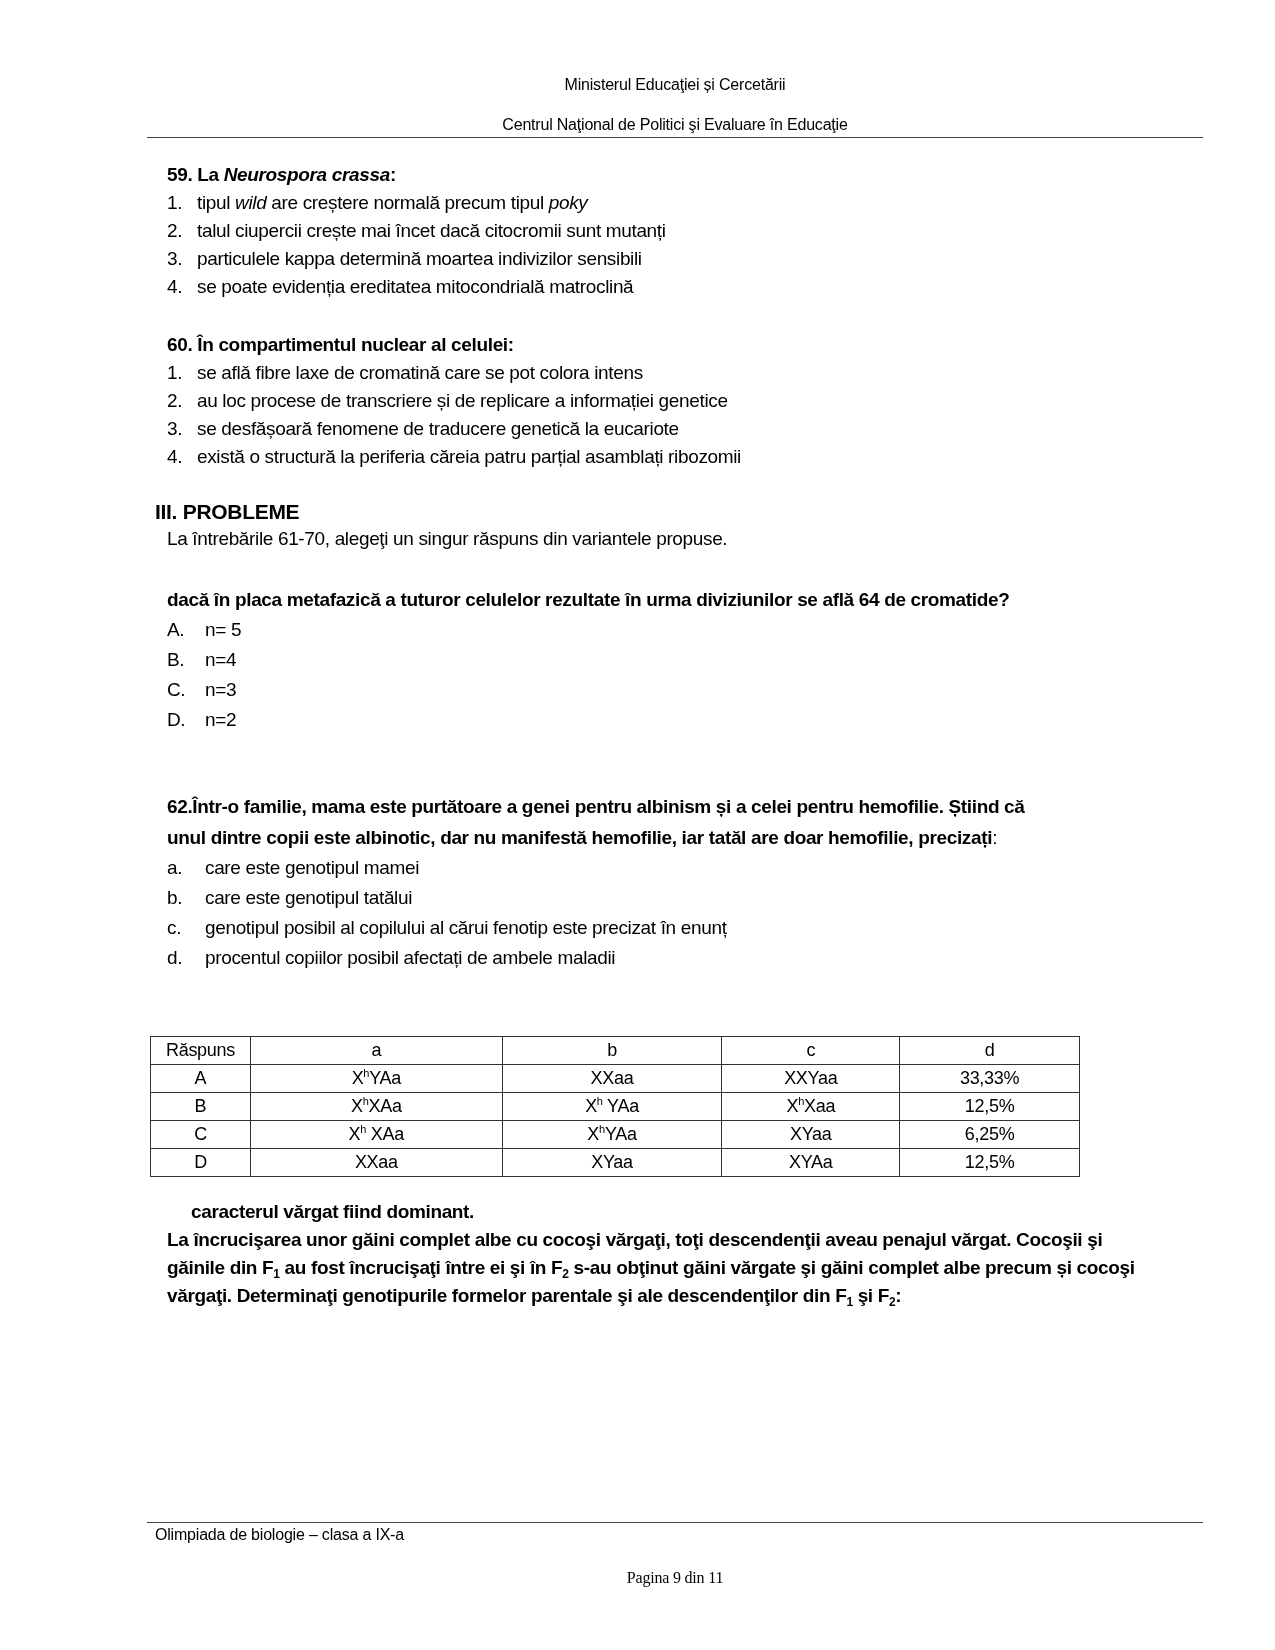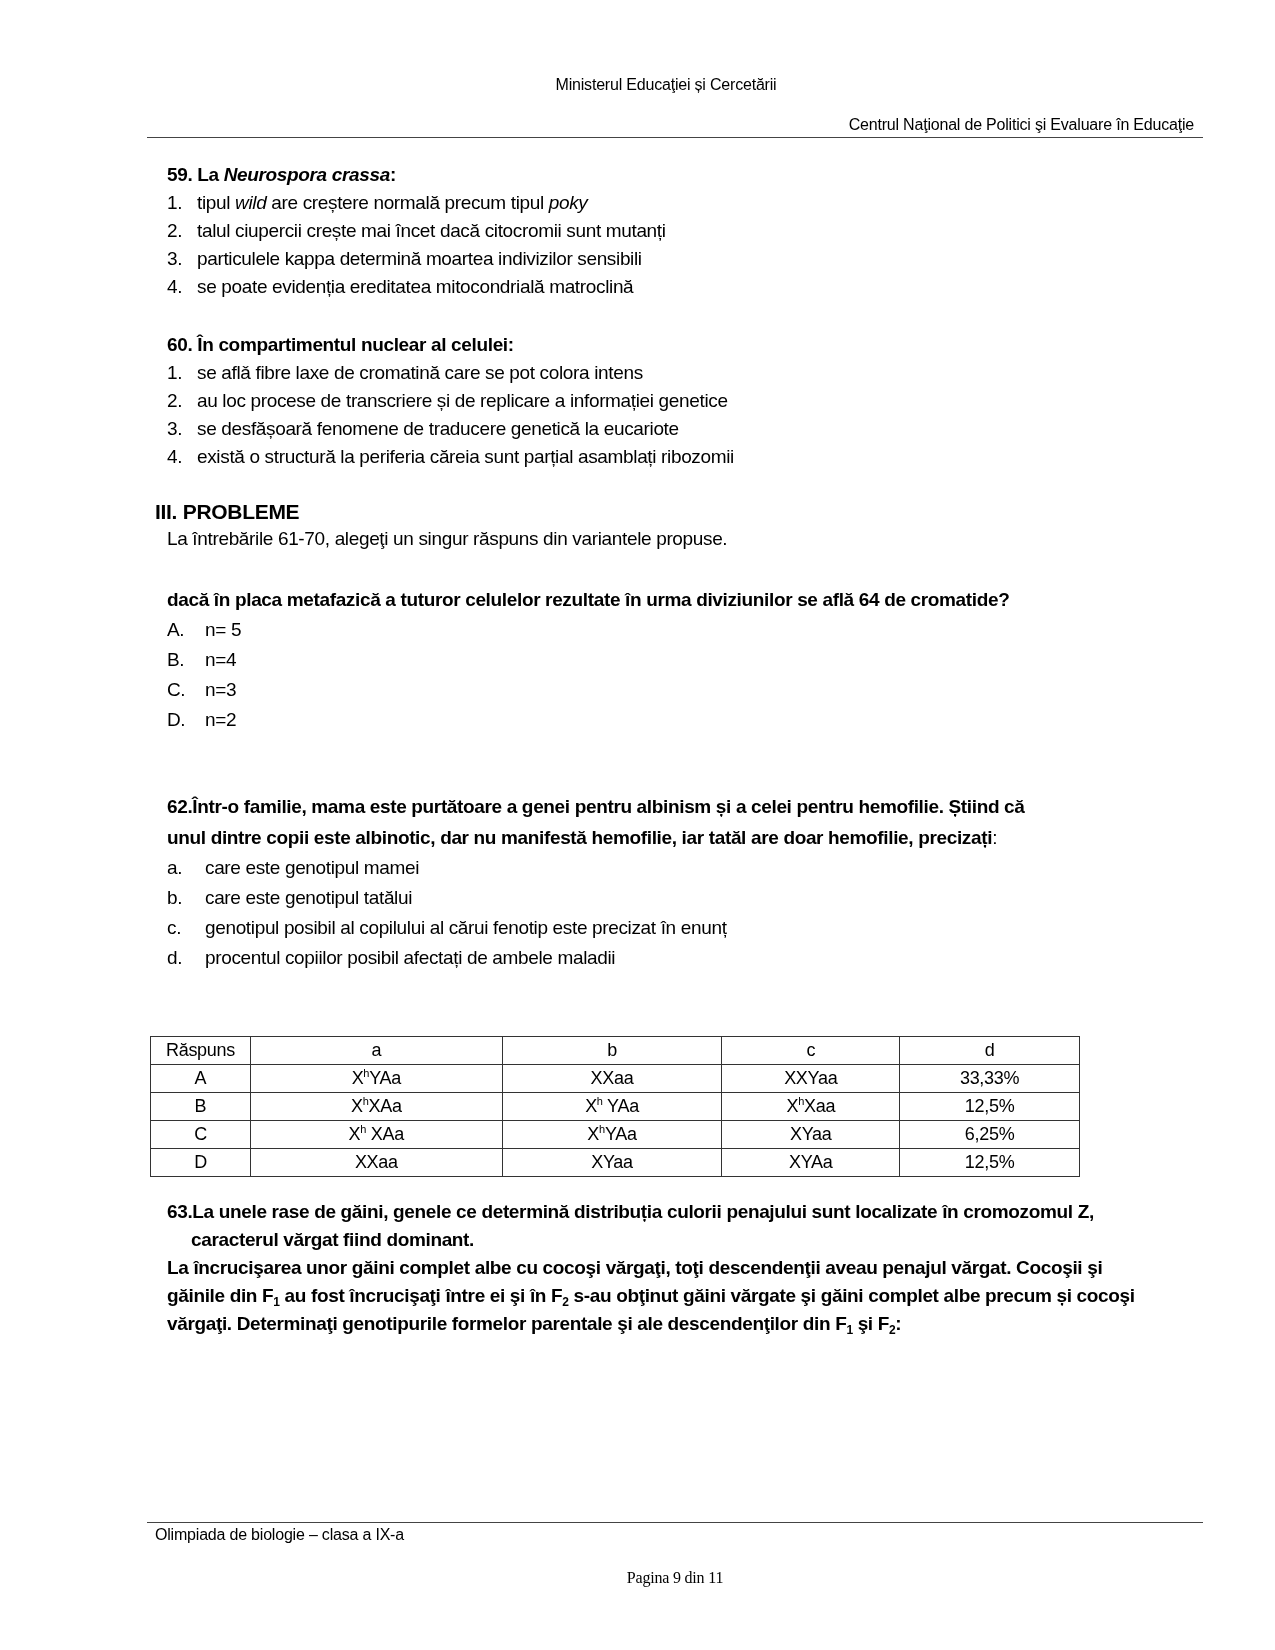--- a/index.html
+++ b/index.html
@@ -1,18 +1,18 @@
 <!DOCTYPE html>
 <html><head>
 <meta charset="utf-8">
 <style>
   html, body { margin: 0; padding: 0; background: #ffffff; }
   body { width: 1275px; height: 1650px; position: relative; overflow: hidden; color: #000; }
   .page { position: absolute; left: 0; top: 0; width: 1275px; height: 1650px; }
-  .hdr { position: absolute; left: 138px; width: 1056px; text-align: center;
+  .hdr { position: absolute; left: 147px; width: 1056px; text-align: center;
          font-family: "Liberation Sans", sans-serif; font-size: 16px; font-stretch: condensed; letter-spacing: -0.2px; }
   .rule { position: absolute; left: 147px; width: 1056px; height: 0; border-top: 1.5px solid #444; }
   .body-text { font-family: "Liberation Sans", sans-serif; font-size: 19px; letter-spacing: -0.35px; }
   .blk { position: absolute; left: 167px; }
   .q-title { font-weight: bold; line-height: 28px; margin: 0; }
   .q-title .it { font-style: italic; }
   .list { margin: 0; padding: 0; list-style: none; }
   .list li { line-height: 28px; display: flex; }
   .list li .num { width: 30px; flex: none; }
   .list.alpha li .num { width: 38px; }
@@ -26,21 +26,21 @@
   sub { font-size: 12px; vertical-align: -4px; line-height: 0; }
   .footer-left { position: absolute; left: 147px; top: 1526px; font-family: "Liberation Sans", sans-serif; font-size: 16px; letter-spacing: -0.2px; margin-left: 8px; }
   .footer-center { position: absolute; left: 147px; width: 1056px; top: 1569px; text-align: center; font-family: Liberation Serif, serif; font-size: 16px; letter-spacing: -0.2px; }
 </style>
 </head>
 <body>
 
 <div class="page">
 
   <div class="hdr" style="top:76px;">Ministerul Educaţiei și Cercetării</div>
-  <div class="hdr" style="top:116px;text-align:right;">Centrul Naţional de Politici şi Evaluare în Educaţie</div>
+  <div class="hdr" style="top:116px;">Centrul Naţional de Politici şi Evaluare în Educaţie</div>
   <div class="rule" style="top:137px;"></div>
 
   <div class="blk body-text" style="top:161px;">
     <p class="q-title">
       <span>59. La </span><span class="it">Neurospora crassa</span><span>:</span>
     </p>
     <ul class="list">
       <li>
         <span class="num">1.</span>
         <span><span>tipul </span><span class="it">wild</span><span> are creștere normală precum tipul </span><span class="it">poky</span></span>
@@ -70,21 +70,21 @@
       <li>
           <span class="num">2.</span>
           <span>au loc procese de transcriere și de replicare a informației genetice</span>
         </li>
       <li>
           <span class="num">3.</span>
           <span>se desfășoară fenomene de traducere genetică la eucariote</span>
         </li>
       <li>
           <span class="num">4.</span>
-          <span>există o structură la periferia căreia sunt parțial asamblați ribozomii</span>
+          <span>există o structură la periferia căreia patru parțial asamblați ribozomii</span>
         </li>
     </ul>
   </div>
 
   <div class="blk section" style="top:500px; left:155px;">III. PROBLEME</div>
   <div class="blk body-text" style="top:528px;">La întrebările 61-70, alegeţi un singur răspuns din variantele propuse.</div>
 
   <div class="blk body-text" style="top:584px;">
     <p class="q-title para" style="line-height:31px;">dacă în placa metafazică a tuturor celulelor rezultate în urma diviziunilor se află 64 de cromatide?</p>
     <ul class="list alpha">
@@ -171,21 +171,20 @@
       <td>D</td>
       <td><span></span><sup></sup><span>XXaa</span></td>
       <td><span></span><sup></sup><span>XYaa</span></td>
       <td><span></span><sup></sup><span>XYAa</span></td>
       <td>12,5%</td>
     </tr>
   </tbody>
     </table>
 
   <div class="blk body-text" style="top:1198px; font-weight:bold;">
-    <p class="para" style="line-height:28px;">63.La unele rase de găini, genele ce determină distribuția culorii penajului sunt localizate în cromozomul  Z,</p>
     <p class="para" style="line-height:28px;margin-left:24px;">caracterul vărgat fiind dominant.</p>
     <p class="para" style="line-height:28px;">La încrucişarea unor găini complet albe cu cocoşi vărgaţi, toţi descendenţii aveau penajul vărgat. Cocoşii şi</p>
     <p class="para" style="line-height:28px;"><span>găinile din F</span><sub>1</sub><span> au fost încrucişaţi între ei şi în F</span><sub>2</sub><span> s-au obţinut găini vărgate şi găini complet albe precum și cocoşi</span></p>
     <p class="para" style="line-height:28px;"><span>vărgaţi. Determinaţi genotipurile formelor parentale şi ale descendenţilor din F</span><sub>1</sub><span> şi F</span><sub>2</sub><span>:</span></p>
   </div>
 
   <div class="rule" style="top:1522px;"></div>
   <div class="footer-left">Olimpiada de biologie – clasa a IX-a</div>
   <div class="footer-center">Pagina 9 din 11</div>
 

